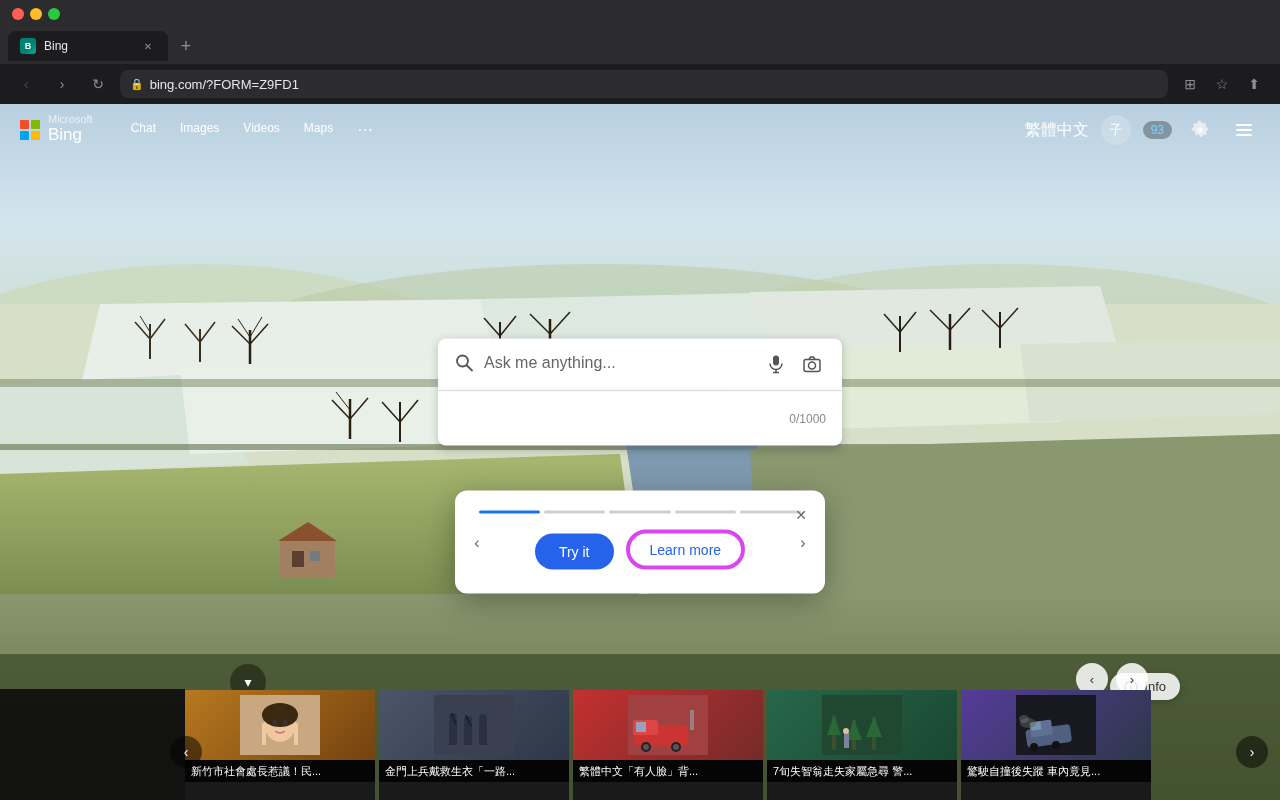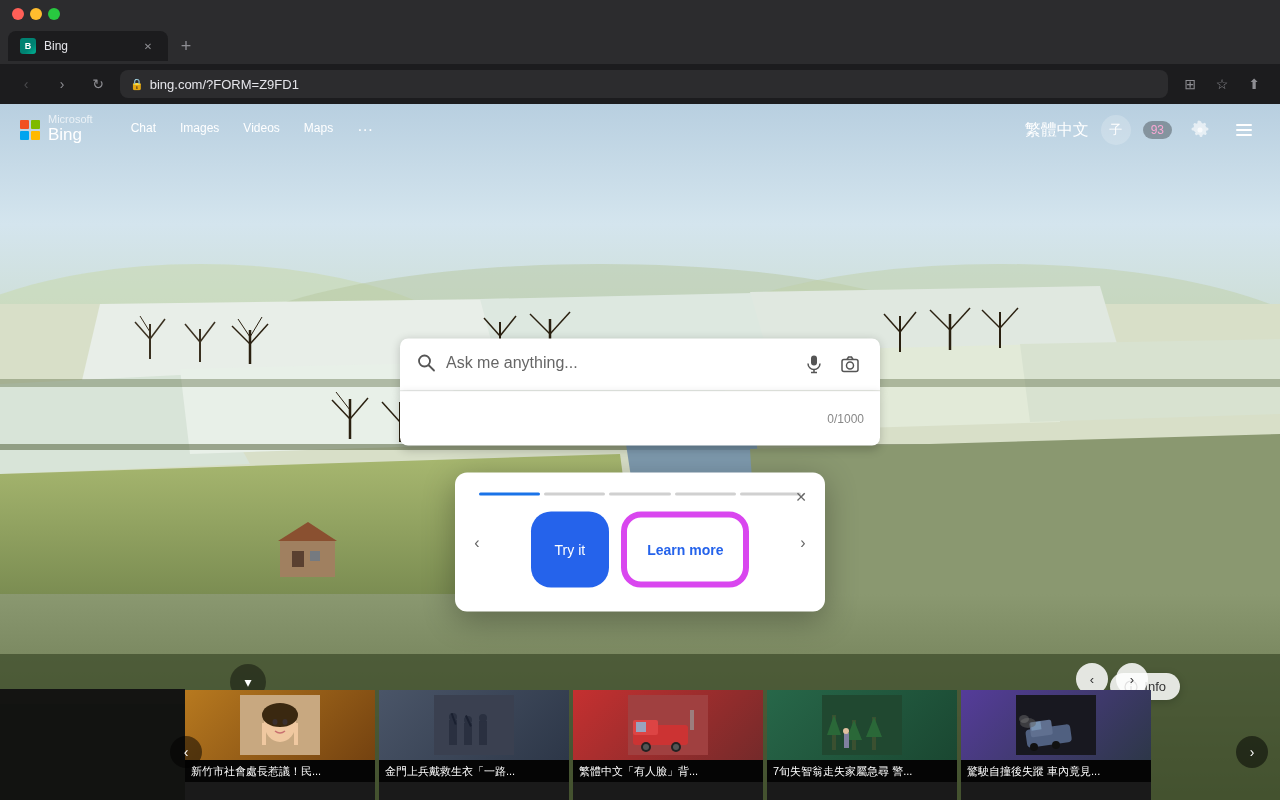--- a/index.html
+++ b/index.html
@@ -43,47 +43,47 @@
     .sq1 { background: #f25022; }
     .sq2 { background: #7fba00; }
     .sq3 { background: #00a4ef; }
     .sq4 { background: #ffb900; }
     .nav-links { display: flex; gap: 4px; }
     .nav-link { padding: 4px 10px; font-size: 12px; color: white; text-decoration: none; border-radius: 4px; cursor: pointer; }
     .nav-more { padding: 4px 10px; font-size: 16px; color: white; cursor: pointer; }
     .nav-right { margin-left: auto; display: flex; align-items: center; gap: 12px; }
     .nav-lang { font-size: 16px; color: white; cursor: pointer; }
     .nav-user-initial { width: 30px; height: 30px; background: rgba(255,255,255,0.2); border-radius: 50%; display: flex; align-items: center; justify-content: center; font-size: 13px; color: white; cursor: pointer; }
-    .nav-points { background: rgba(0,0,0,0.3); border-radius: 12px; padding: 2px 8px; font-size: 12px; color: #f9a8d4; display: flex; align-items: center; gap: 4px; cursor: pointer; }
+    .nav-points { background: rgba(0,0,0,0.3); border-radius: 12px; padding: 2px 8px; font-size: 12px; color: #7dd3fc; display: flex; align-items: center; gap: 4px; cursor: pointer; }
     .nav-icon-btn { width: 32px; height: 32px; display: flex; align-items: center; justify-content: center; cursor: pointer; }
 
     
-    .search-container { position: absolute; top: 50%; left: 50%; transform: translate(-50%, -50%); width: 480px; z-index: 20; margin-top: -60px; }
+    .search-container { position: absolute; top: 50%; left: 50%; transform: translate(-50%, -50%); width: 404px; z-index: 20; margin-top: -60px; }
     .search-box { background: white; border-radius: 8px 8px 0 0; padding: 12px 16px; display: flex; align-items: flex-start; gap: 10px; box-shadow: 0 2px 10px rgba(0,0,0,0.2); }
     .search-icon-wrap { margin-top: 2px; }
     .search-input-area { flex: 1; }
     .search-input { width: 100%; border: none; outline: none; font-size: 16px; color: #333; background: transparent; resize: none; height: 24px; line-height: 24px; }
     .search-input::placeholder { color: #666; }
     .search-actions { display: flex; gap: 8px; align-items: center; }
     .search-action-icon { width: 28px; height: 28px; display: flex; align-items: center; justify-content: center; cursor: pointer; color: #555; }
     .search-counter { background: white; border-radius: 0 0 8px 8px; padding: 20px 16px; text-align: right; font-size: 12px; color: #888; border-top: 1px solid #e5e5e5; box-shadow: 0 4px 10px rgba(0,0,0,0.2); }
 
     
     .popup-card { position: absolute; top: 50%; left: 50%; transform: translate(-50%, -50%); width: 370px; background: white; border-radius: 12px; box-shadow: 0 8px 32px rgba(0,0,0,0.3); z-index: 30; padding: 20px 24px 24px; margin-top: 90px; }
     .popup-progress { display: flex; gap: 4px; margin-bottom: 16px; }
     .progress-dot { height: 3px; border-radius: 2px; flex: 1; }
     .pd-active { background: #1a73e8; }
     .pd-inactive { background: #d0d0d0; }
     .popup-close { position: absolute; top: 12px; right: 12px; width: 24px; height: 24px; display: flex; align-items: center; justify-content: center; cursor: pointer; color: #666; font-size: 14px; border-radius: 50%; }
     .popup-nav-prev { position: absolute; left: 8px; top: 50%; transform: translateY(-50%); width: 28px; height: 28px; display: flex; align-items: center; justify-content: center; cursor: pointer; color: #666; font-size: 16px; }
     .popup-nav-next { position: absolute; right: 8px; top: 50%; transform: translateY(-50%); width: 28px; height: 28px; display: flex; align-items: center; justify-content: center; cursor: pointer; color: #666; font-size: 16px; }
     .popup-text { font-size: 15px; color: #333; text-align: center; line-height: 1.5; font-style: italic; margin-bottom: 20px; padding: 0 20px; }
-    .popup-buttons { display: flex; gap: 12px; justify-content: center; }
+    .popup-buttons { display: flex; gap: 12px; justify-content: center; align-items: flex-end; }
     .btn-try { background: #2563eb; color: white; border: none; border-radius: 20px; padding: 10px 24px; font-size: 14px; font-weight: 500; cursor: pointer; }
-    .btn-learn { background: white; color: #2563eb; border: 6px solid #d946ef; border-radius: 20px; padding: 24px 20px; font-size: 14px; font-weight: 700; cursor: pointer; }
+    .btn-learn { background: white; color: #2563eb; border: 4px solid #d946ef; border-radius: 20px; padding: 8px 20px; font-size: 14px; font-weight: 400; cursor: pointer; }
 
     
     .info-btn { position: absolute; bottom: 100px; right: 100px; background: rgba(255,255,255,0.85); border-radius: 20px; padding: 6px 14px; display: flex; align-items: center; gap: 6px; font-size: 13px; color: #333; cursor: pointer; z-index: 15; box-shadow: 0 2px 8px rgba(0,0,0,0.2); }
     .scroll-down-btn { position: absolute; bottom: 100px; left: 230px; width: 36px; height: 36px; background: rgba(0,0,0,0.4); border-radius: 50%; display: flex; align-items: center; justify-content: center; cursor: pointer; color: white; font-size: 14px; z-index: 15; }
     .carousel-prev { position: absolute; bottom: 32px; left: 170px; width: 32px; height: 32px; background: rgba(0,0,0,0.5); border-radius: 50%; display: flex; align-items: center; justify-content: center; cursor: pointer; color: white; font-size: 14px; z-index: 15; }
     .carousel-next { position: absolute; bottom: 32px; right: 12px; width: 32px; height: 32px; background: rgba(0,0,0,0.5); border-radius: 50%; display: flex; align-items: center; justify-content: center; cursor: pointer; color: white; font-size: 14px; z-index: 15; }
     .info-nav-prev { position: absolute; bottom: 105px; right: 172px; width: 32px; height: 32px; background: rgba(255,255,255,0.85); border-radius: 50%; display: flex; align-items: center; justify-content: center; cursor: pointer; color: #333; font-size: 13px; z-index: 15; }
     .info-nav-next { position: absolute; bottom: 105px; right: 132px; width: 32px; height: 32px; background: rgba(255,255,255,0.85); border-radius: 50%; display: flex; align-items: center; justify-content: center; cursor: pointer; color: #333; font-size: 13px; z-index: 15; }
 
     

